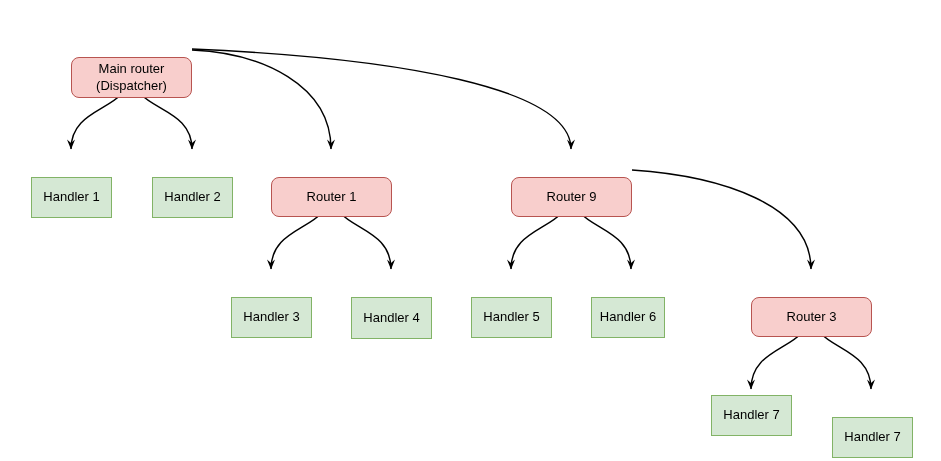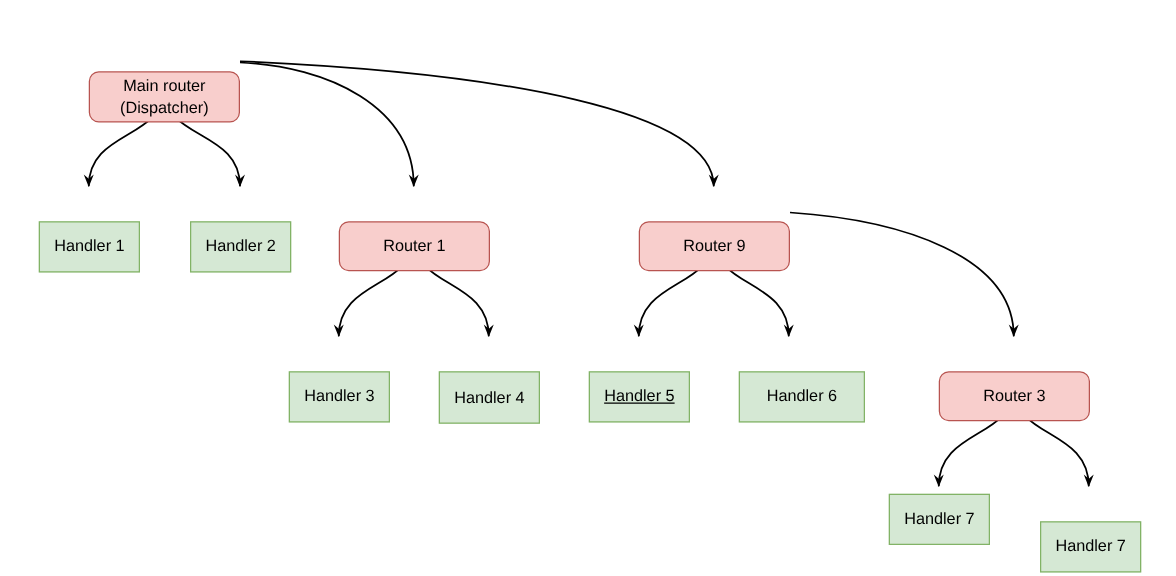--- a/index.html
+++ b/index.html
@@ -89,25 +89,25 @@
   </div>
 
   <div class="node handler" style="left:231px; top:270px; width:81px; height:41px;">
     <span class="node-label">Handler 3</span>
   </div>
 
   <div class="node handler" style="left:351px; top:270px; width:81px; height:42px;">
     <span class="node-label">Handler 4</span>
   </div>
 
-  <div class="node handler" style="left:471px; top:270px; width:81px; height:41px;text-decoration:underline;">
+  <div class="node handler" style="left:471px; top:270px; width:81px; height:41px;">
     <span class="node-label">Handler 5</span>
   </div>
 
-  <div class="node handler" style="left:591px; top:270px; width:101px; height:41px;">
+  <div class="node handler" style="left:591px; top:270px; width:74px; height:41px;">
     <span class="node-label">Handler 6</span>
   </div>
 
   <div class="node router" style="left:751px; top:270px; width:121px; height:40px;">
     <span class="node-label">Router 3</span>
   </div>
 
   <div class="node handler" style="left:711px; top:368px; width:81px; height:41px;">
     <span class="node-label">Handler 7</span>
   </div>

